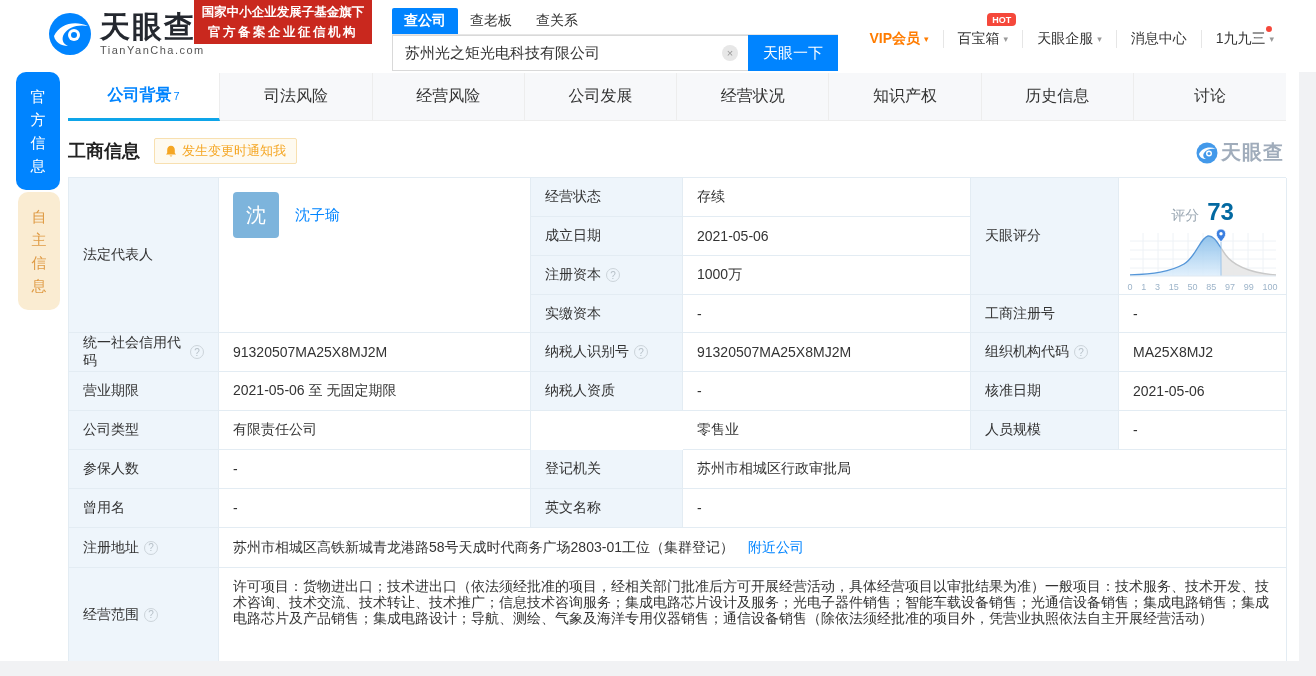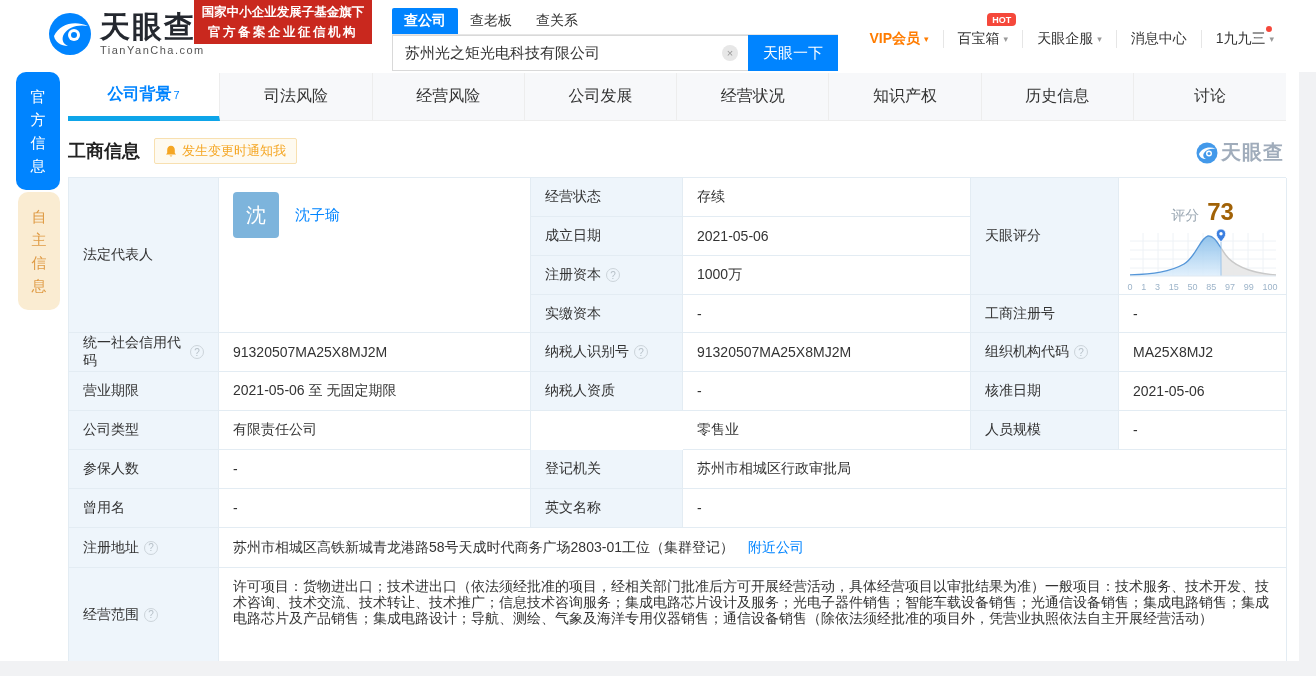--- a/index.html
+++ b/index.html
@@ -46,21 +46,21 @@
   .side-tab { display:flex; flex-direction:column; align-items:center; padding:13px 0; border-radius:10px;
     font-size:15px; line-height:23px; }
   .side-tab.official { background:#0084ff; color:#fff; width:44px; }
   .side-tab.self { background:#faecd2; color:#df9b45; width:42px; margin-left:2px; margin-top:2px; }
   
   .card { position:absolute; left:68px; top:73px; width:1218px; background:#fff; }
   .tab-strip { display:grid; grid-template-columns:repeat(8,1fr); height:48px; background:#f7f8fa; }
   .ctab { display:flex; align-items:center; justify-content:center; font-size:16px; color:#333;
     border-right:1px solid #ededed; border-bottom:1px solid #ededed; }
   .ctab:last-child { border-right:none; }
-  .ctab.active { background:#fff; border-bottom:5px solid #0ea5e9; color:#0084ff; font-weight:bold; }
+  .ctab.active { background:#fff; border-bottom:3px solid #0ea5e9; color:#0084ff; font-weight:bold; }
   .ctab sup { font-size:11px; color:#0084ff; margin-left:2px; font-weight:normal; }
   .section-head { margin-top:14px; height:32px; display:flex; align-items:center; position:relative; }
   .section-title { font-size:18px; font-weight:bold; color:#222; }
   .notify-btn { margin-left:14px; display:flex; align-items:center; gap:5px; height:26px; padding:0 10px;
     background:#fefaf0; border:1px solid #f8e0b0; color:#f5a623; font-size:13px; border-radius:2px;
     font-family:"Liberation Sans","DejaVu Sans",sans-serif; }
   .watermark { position:absolute; right:2px; top:4px; display:flex; align-items:center; gap:3px; opacity:.9; }
   .watermark-text { font-size:20px; font-weight:bold; color:#96a4b4; letter-spacing:1px; }
   
   .info-table { margin-top:10px; display:grid;
@@ -76,21 +76,21 @@
   .legal-val { grid-column:2; grid-row:1/5; align-items:flex-start; padding-top:14px; }
   .legal-wrap { display:flex; align-items:center; gap:16px; }
   .avatar { width:46px; height:46px; border-radius:4px; background:#7db4dc; color:#fff; font-size:20px;
     display:flex; align-items:center; justify-content:center; }
   .link { color:#0084ff; text-decoration:none; }
   .legal-name { font-size:15px; }
   .score-lbl { grid-column:5; grid-row:1/4; }
   .score-val { grid-column:6; grid-row:1/4; flex-direction:column; justify-content:flex-start; padding:4px 8px 0; }
   .score-top { display:flex; align-items:baseline; gap:8px; margin-bottom:0;margin-top:18px; }
   .score-word { font-size:14px; color:#9aa7b2; }
-  .score-num { font-size:24px; font-weight:bold; color:#a16207; line-height:1; }
+  .score-num { font-size:24px; font-weight:bold; color:#0369a1; line-height:1; }
   .score-ticks { width:150px; display:flex; justify-content:space-between; font-size:9px; color:#9db4c9; margin-top:1px; }
   .addr-val { grid-column:2/7; }
   .scope-val { grid-column:2/7; align-items:flex-start; padding:10px 14px; line-height:16px; display:block; color:#333; }
   .span-val { grid-column:4/7; }
   
   .right-strip { position:absolute; right:0; top:72px; width:17px; height:604px; background:#f1f2f4; }
   .bottom-strip { position:absolute; left:0; bottom:0; width:1316px; height:15px; background:#f1f2f4; }
 </style>
 </head>
 <body>

